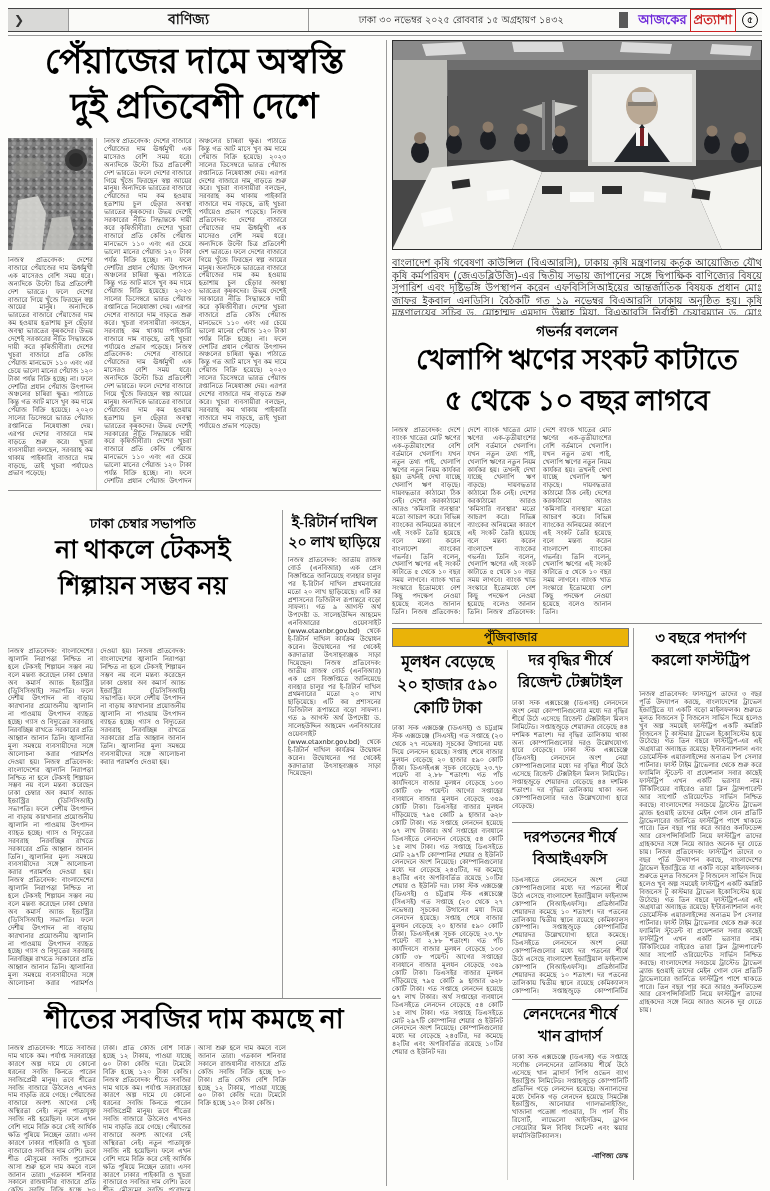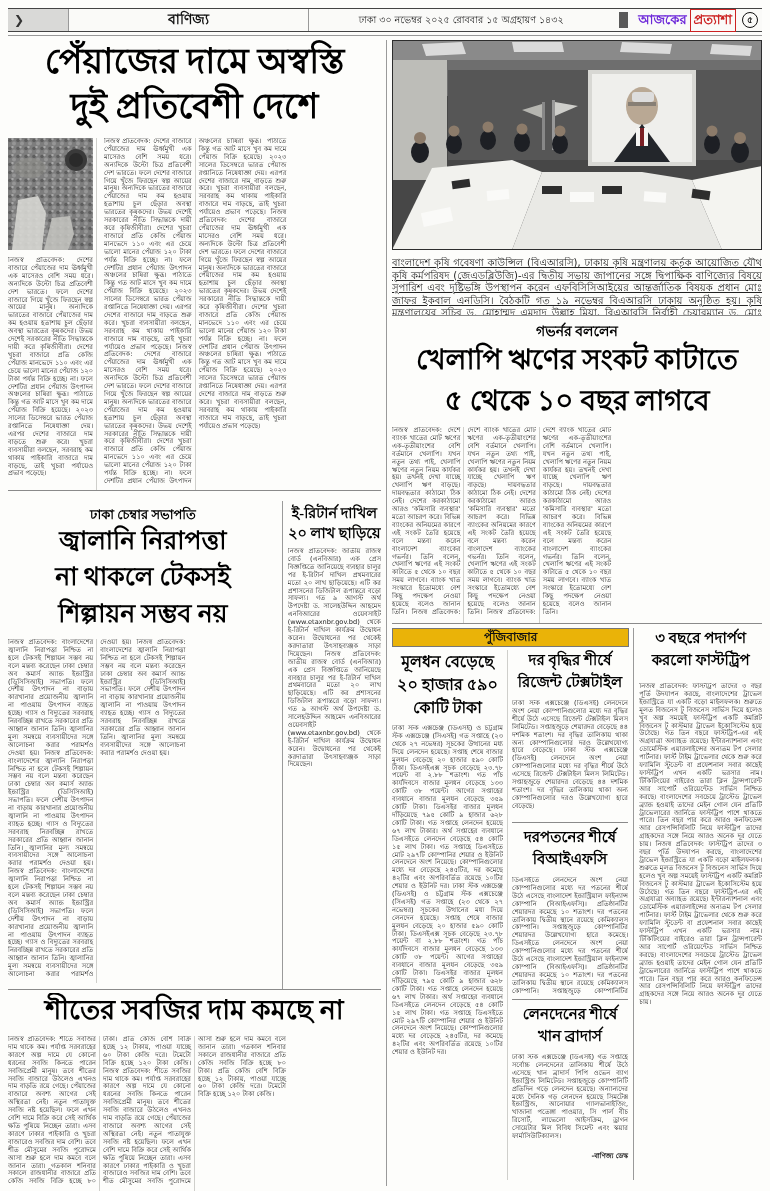--- a/index.html
+++ b/index.html
@@ -57,21 +57,21 @@
   .cols-4 { column-count:4; column-gap:7px; column-rule:1px solid #cfcfcb; column-fill:auto; }
   .cols-5 { column-count:5; column-gap:7px; column-rule:1px solid #cfcfcb; column-fill:auto; }
   
   .lead-body-row { display:flex; height:352px; margin-top:2px; }
   .lead-first-col { width:89px; margin-right:7px; border-right:1px solid #cfcfcb; padding-right:3px; }
   .onion-photo { width:85px; height:112px; margin-bottom:3px; }
   .lead-first-col .copy { height:234px; }
   .lead-rest { flex:1; }
   .lead-rest .copy { height:352px; }
   
-  .mid-row { display:flex; height:488px; margin-top:10px; }
+  .mid-row { display:flex; height:488px; margin-top:19px; }
   .mid-left { width:272px; padding-top:4px; }
   .mid-left .kicker { font-size:13px; height:18px; }
   .mid-left .copy { height:344px; margin-top:4px; }
   .mid-right { width:100px; margin-left:4px; border-left:1px solid #9a9a9a; padding-left:5px; padding-top:2px; }
   .mid-right .copy { height:434px; margin-top:3px; }
   .veg-block { margin-top:3px; }
   .veg-body { height:158px; margin-top:3px; }
   
   .conf-photo { width:370px; height:210px; background:#444; }
   .photo-caption { font-size:10px; line-height:1.25; text-align:justify; color:#222;
@@ -85,21 +85,21 @@
     display:flex; align-items:center; justify-content:center;
     font-family:"Liberation Serif", serif; font-weight:700; font-size:12px; }
   .stock-cols { display:flex; height:530px; margin-top:3px; }
   .stock-col-a { width:116px; padding-right:4px; border-right:1px solid #cfcfcb; }
   .stock-col-a .copy { height:444px; margin-top:3px; }
   .stock-col-b { width:120px; padding-left:4px; }
   .stock-col-b .copy-sm { height:118px; margin-top:2px; }
   .stock-col-b .rule { margin:4px 0; }
   .attribution { font-weight:700; text-align:right; font-size:6.6px; }
   .ft-strip { width:130px; margin-left:4px; border-left:1px solid #9a9a9a; padding-left:5px; }
-  .ft-strip .copy { height:494px; margin-top:7px; }
+  .ft-strip .copy { height:494px; margin-top:15px; }
 </style>
 </head>
 <body>
 
 <div class="page">
 
   <div class="masthead">
     <div class="arrow-box">
       <span class="arrow-glyph">❯</span>
     </div>
@@ -150,21 +150,20 @@
           <div class="copy cols-3">নিজস্ব প্রতিবেদক: দেশের বাজারে পেঁয়াজের দাম ঊর্ধ্বমুখী এক মাসেরও বেশি সময় ধরে। অন্যদিকে উল্টো চিত্র প্রতিবেশী দেশ ভারতে। ফলে দেশের বাজারে গিয়ে খুঁজে ফিরছেন স্বল্প আয়ের মানুষ। অন্যদিকে ভারতের বাজারে পেঁয়াজের দাম কম হওয়ায় হতাশায় চুল ছেঁড়ার অবস্থা ভারতের কৃষকদের। উভয় দেশেই সরকারের নীতি সিদ্ধান্তকে দায়ী করে কৃষিজীবীরা। দেশের খুচরা বাজারে প্রতি কেজি পেঁয়াজ মানভেদে ১১০ এবং এর চেয়ে ভালো মানের পেঁয়াজ ১২০ টাকা পর্যন্ত বিক্রি হচ্ছে। না। ফলে দেশটির প্রধান পেঁয়াজ উৎপাদন অঞ্চলের চাষিরা ক্ষুব্ধ। পাঠাতে কিন্তু গত আট মাসে খুব কম দামে পেঁয়াজ বিক্রি হয়েছে। ২০২৩ সালের ডিসেম্বরে ভারত পেঁয়াজ রপ্তানিতে নিষেধাজ্ঞা দেয়। এরপর দেশের বাজারে দাম বাড়তে শুরু করে। খুচরা ব্যবসায়ীরা বলছেন, সরবরাহ কম থাকায় পাইকারি বাজারে দাম বাড়ছে, তাই খুচরা পর্যায়েও প্রভাব পড়েছে। নিজস্ব প্রতিবেদক: দেশের বাজারে পেঁয়াজের দাম ঊর্ধ্বমুখী এক মাসেরও বেশি সময় ধরে। অন্যদিকে উল্টো চিত্র প্রতিবেশী দেশ ভারতে। ফলে দেশের বাজারে গিয়ে খুঁজে ফিরছেন স্বল্প আয়ের মানুষ। অন্যদিকে ভারতের বাজারে পেঁয়াজের দাম কম হওয়ায় হতাশায় চুল ছেঁড়ার অবস্থা ভারতের কৃষকদের। উভয় দেশেই সরকারের নীতি সিদ্ধান্তকে দায়ী করে কৃষিজীবীরা। দেশের খুচরা বাজারে প্রতি কেজি পেঁয়াজ মানভেদে ১১০ এবং এর চেয়ে ভালো মানের পেঁয়াজ ১২০ টাকা পর্যন্ত বিক্রি হচ্ছে। না। ফলে দেশটির প্রধান পেঁয়াজ উৎপাদন অঞ্চলের চাষিরা ক্ষুব্ধ। পাঠাতে কিন্তু গত আট মাসে খুব কম দামে পেঁয়াজ বিক্রি হয়েছে। ২০২৩ সালের ডিসেম্বরে ভারত পেঁয়াজ রপ্তানিতে নিষেধাজ্ঞা দেয়। এরপর দেশের বাজারে দাম বাড়তে শুরু করে। খুচরা ব্যবসায়ীরা বলছেন, সরবরাহ কম থাকায় পাইকারি বাজারে দাম বাড়ছে, তাই খুচরা পর্যায়েও প্রভাব পড়েছে। নিজস্ব প্রতিবেদক: দেশের বাজারে পেঁয়াজের দাম ঊর্ধ্বমুখী এক মাসেরও বেশি সময় ধরে। অন্যদিকে উল্টো চিত্র প্রতিবেশী দেশ ভারতে। ফলে দেশের বাজারে গিয়ে খুঁজে ফিরছেন স্বল্প আয়ের মানুষ। অন্যদিকে ভারতের বাজারে পেঁয়াজের দাম কম হওয়ায় হতাশায় চুল ছেঁড়ার অবস্থা ভারতের কৃষকদের। উভয় দেশেই সরকারের নীতি সিদ্ধান্তকে দায়ী করে কৃষিজীবীরা। দেশের খুচরা বাজারে প্রতি কেজি পেঁয়াজ মানভেদে ১১০ এবং এর চেয়ে ভালো মানের পেঁয়াজ ১২০ টাকা পর্যন্ত বিক্রি হচ্ছে। না। ফলে দেশটির প্রধান পেঁয়াজ উৎপাদন অঞ্চলের চাষিরা ক্ষুব্ধ। পাঠাতে কিন্তু গত আট মাসে খুব কম দামে পেঁয়াজ বিক্রি হয়েছে। ২০২৩ সালের ডিসেম্বরে ভারত পেঁয়াজ রপ্তানিতে নিষেধাজ্ঞা দেয়। এরপর দেশের বাজারে দাম বাড়তে শুরু করে। খুচরা ব্যবসায়ীরা বলছেন, সরবরাহ কম থাকায় পাইকারি বাজারে দাম বাড়ছে, তাই খুচরা পর্যায়েও প্রভাব পড়েছে।</div>
         </div>
       </div>
 
       <div class="rule"></div>
 
       <div class="mid-row">
         <div class="mid-left">
           <div class="kicker" style="font-size:13px">ঢাকা চেম্বার সভাপতি</div>
           <div class="headline dcci-headline">
-            <div>জ্বালানি নিরাপত্তা</div>
             <div>না থাকলে টেকসই</div>
             <div>শিল্পায়ন সম্ভব নয়</div>
           </div>
           <div class="copy cols-3">নিজস্ব প্রতিবেদক: বাংলাদেশের জ্বালানি নিরাপত্তা নিশ্চিত না হলে টেকসই শিল্পায়ন সম্ভব নয় বলে মন্তব্য করেছেন ঢাকা চেম্বার অব কমার্স অ্যান্ড ইন্ডাস্ট্রির (ডিসিসিআই) সভাপতি। ফলে দেশীয় উৎপাদন না বাড়ায় কারখানার প্রয়োজনীয় জ্বালানি না পাওয়ায় উৎপাদন ব্যাহত হচ্ছে। গ্যাস ও বিদ্যুতের সরবরাহ নিরবচ্ছিন্ন রাখতে সরকারের প্রতি আহ্বান জানান তিনি। জ্বালানির মূল্য সমন্বয়ে ব্যবসায়ীদের সঙ্গে আলোচনা করার পরামর্শও দেওয়া হয়। নিজস্ব প্রতিবেদক: বাংলাদেশের জ্বালানি নিরাপত্তা নিশ্চিত না হলে টেকসই শিল্পায়ন সম্ভব নয় বলে মন্তব্য করেছেন ঢাকা চেম্বার অব কমার্স অ্যান্ড ইন্ডাস্ট্রির (ডিসিসিআই) সভাপতি। ফলে দেশীয় উৎপাদন না বাড়ায় কারখানার প্রয়োজনীয় জ্বালানি না পাওয়ায় উৎপাদন ব্যাহত হচ্ছে। গ্যাস ও বিদ্যুতের সরবরাহ নিরবচ্ছিন্ন রাখতে সরকারের প্রতি আহ্বান জানান তিনি। জ্বালানির মূল্য সমন্বয়ে ব্যবসায়ীদের সঙ্গে আলোচনা করার পরামর্শও দেওয়া হয়। নিজস্ব প্রতিবেদক: বাংলাদেশের জ্বালানি নিরাপত্তা নিশ্চিত না হলে টেকসই শিল্পায়ন সম্ভব নয় বলে মন্তব্য করেছেন ঢাকা চেম্বার অব কমার্স অ্যান্ড ইন্ডাস্ট্রির (ডিসিসিআই) সভাপতি। ফলে দেশীয় উৎপাদন না বাড়ায় কারখানার প্রয়োজনীয় জ্বালানি না পাওয়ায় উৎপাদন ব্যাহত হচ্ছে। গ্যাস ও বিদ্যুতের সরবরাহ নিরবচ্ছিন্ন রাখতে সরকারের প্রতি আহ্বান জানান তিনি। জ্বালানির মূল্য সমন্বয়ে ব্যবসায়ীদের সঙ্গে আলোচনা করার পরামর্শও দেওয়া হয়। নিজস্ব প্রতিবেদক: বাংলাদেশের জ্বালানি নিরাপত্তা নিশ্চিত না হলে টেকসই শিল্পায়ন সম্ভব নয় বলে মন্তব্য করেছেন ঢাকা চেম্বার অব কমার্স অ্যান্ড ইন্ডাস্ট্রির (ডিসিসিআই) সভাপতি। ফলে দেশীয় উৎপাদন না বাড়ায় কারখানার প্রয়োজনীয় জ্বালানি না পাওয়ায় উৎপাদন ব্যাহত হচ্ছে। গ্যাস ও বিদ্যুতের সরবরাহ নিরবচ্ছিন্ন রাখতে সরকারের প্রতি আহ্বান জানান তিনি। জ্বালানির মূল্য সমন্বয়ে ব্যবসায়ীদের সঙ্গে আলোচনা করার পরামর্শও দেওয়া হয়।</div>
         </div>
         <div class="mid-right">
           <div class="headline eret-headline">
             <div>ই-রিটার্ন দাখিল</div>
             <div>২০ লাখ ছাড়িয়ে</div>
           </div>

